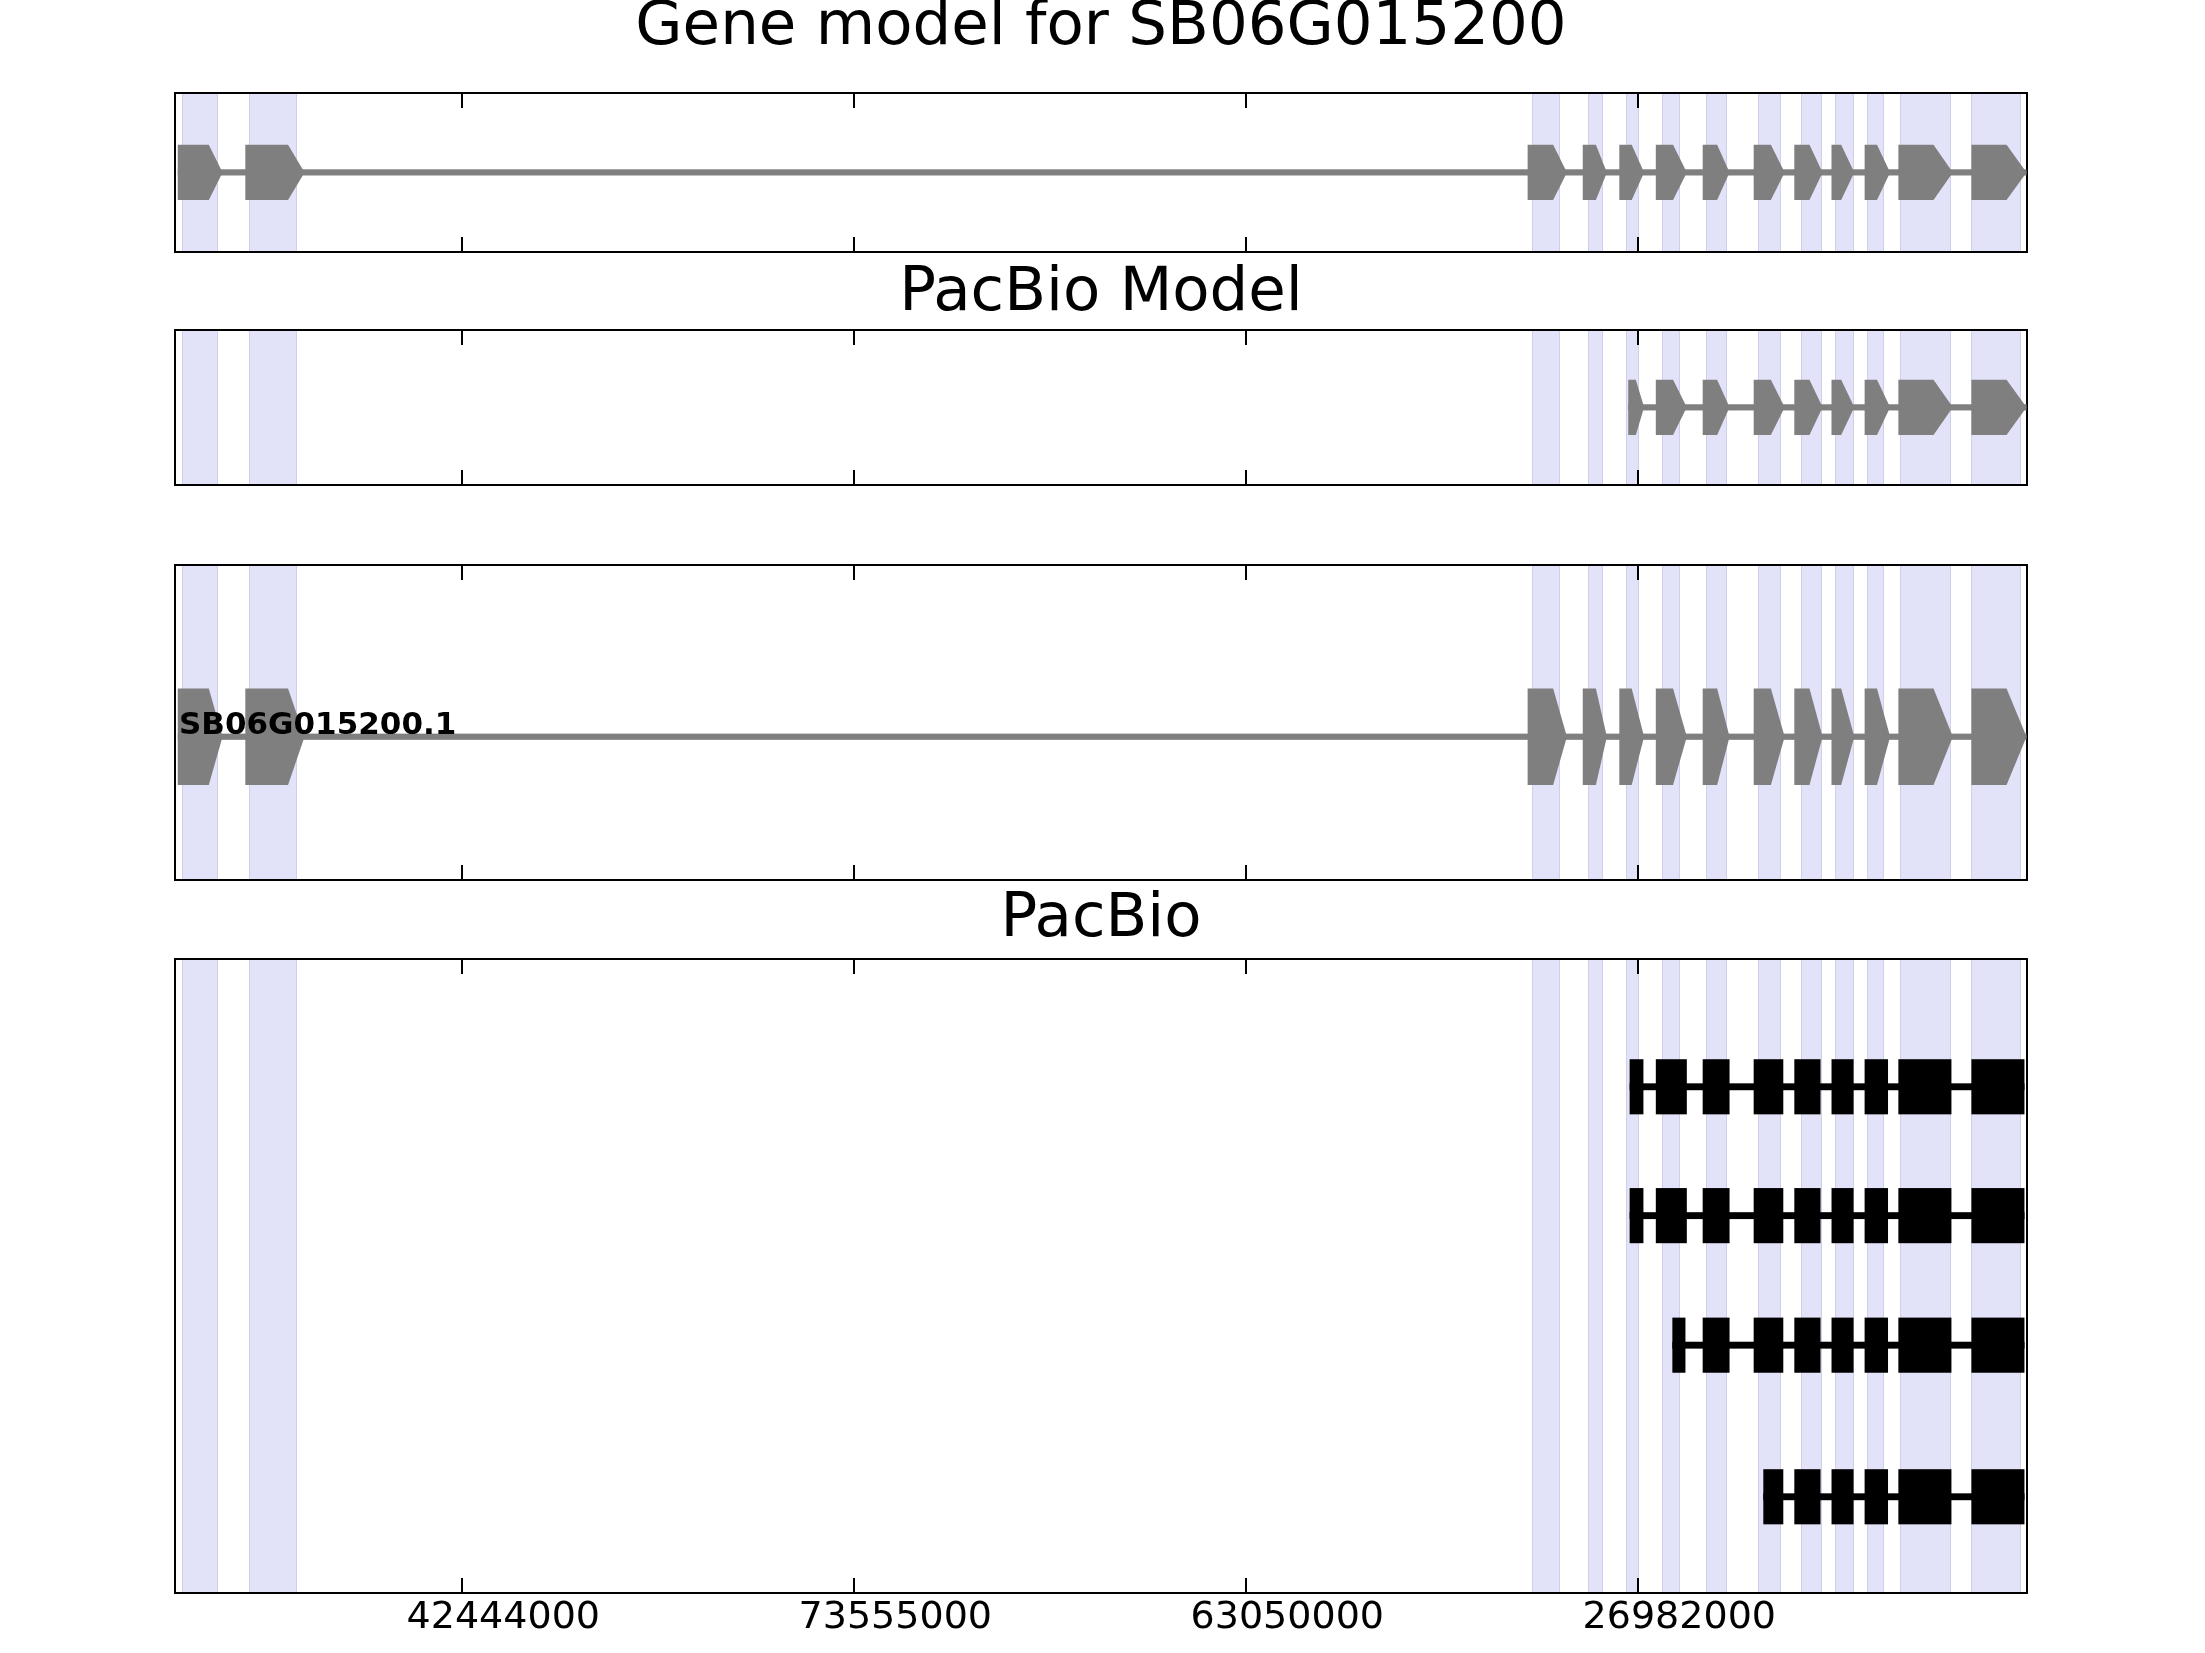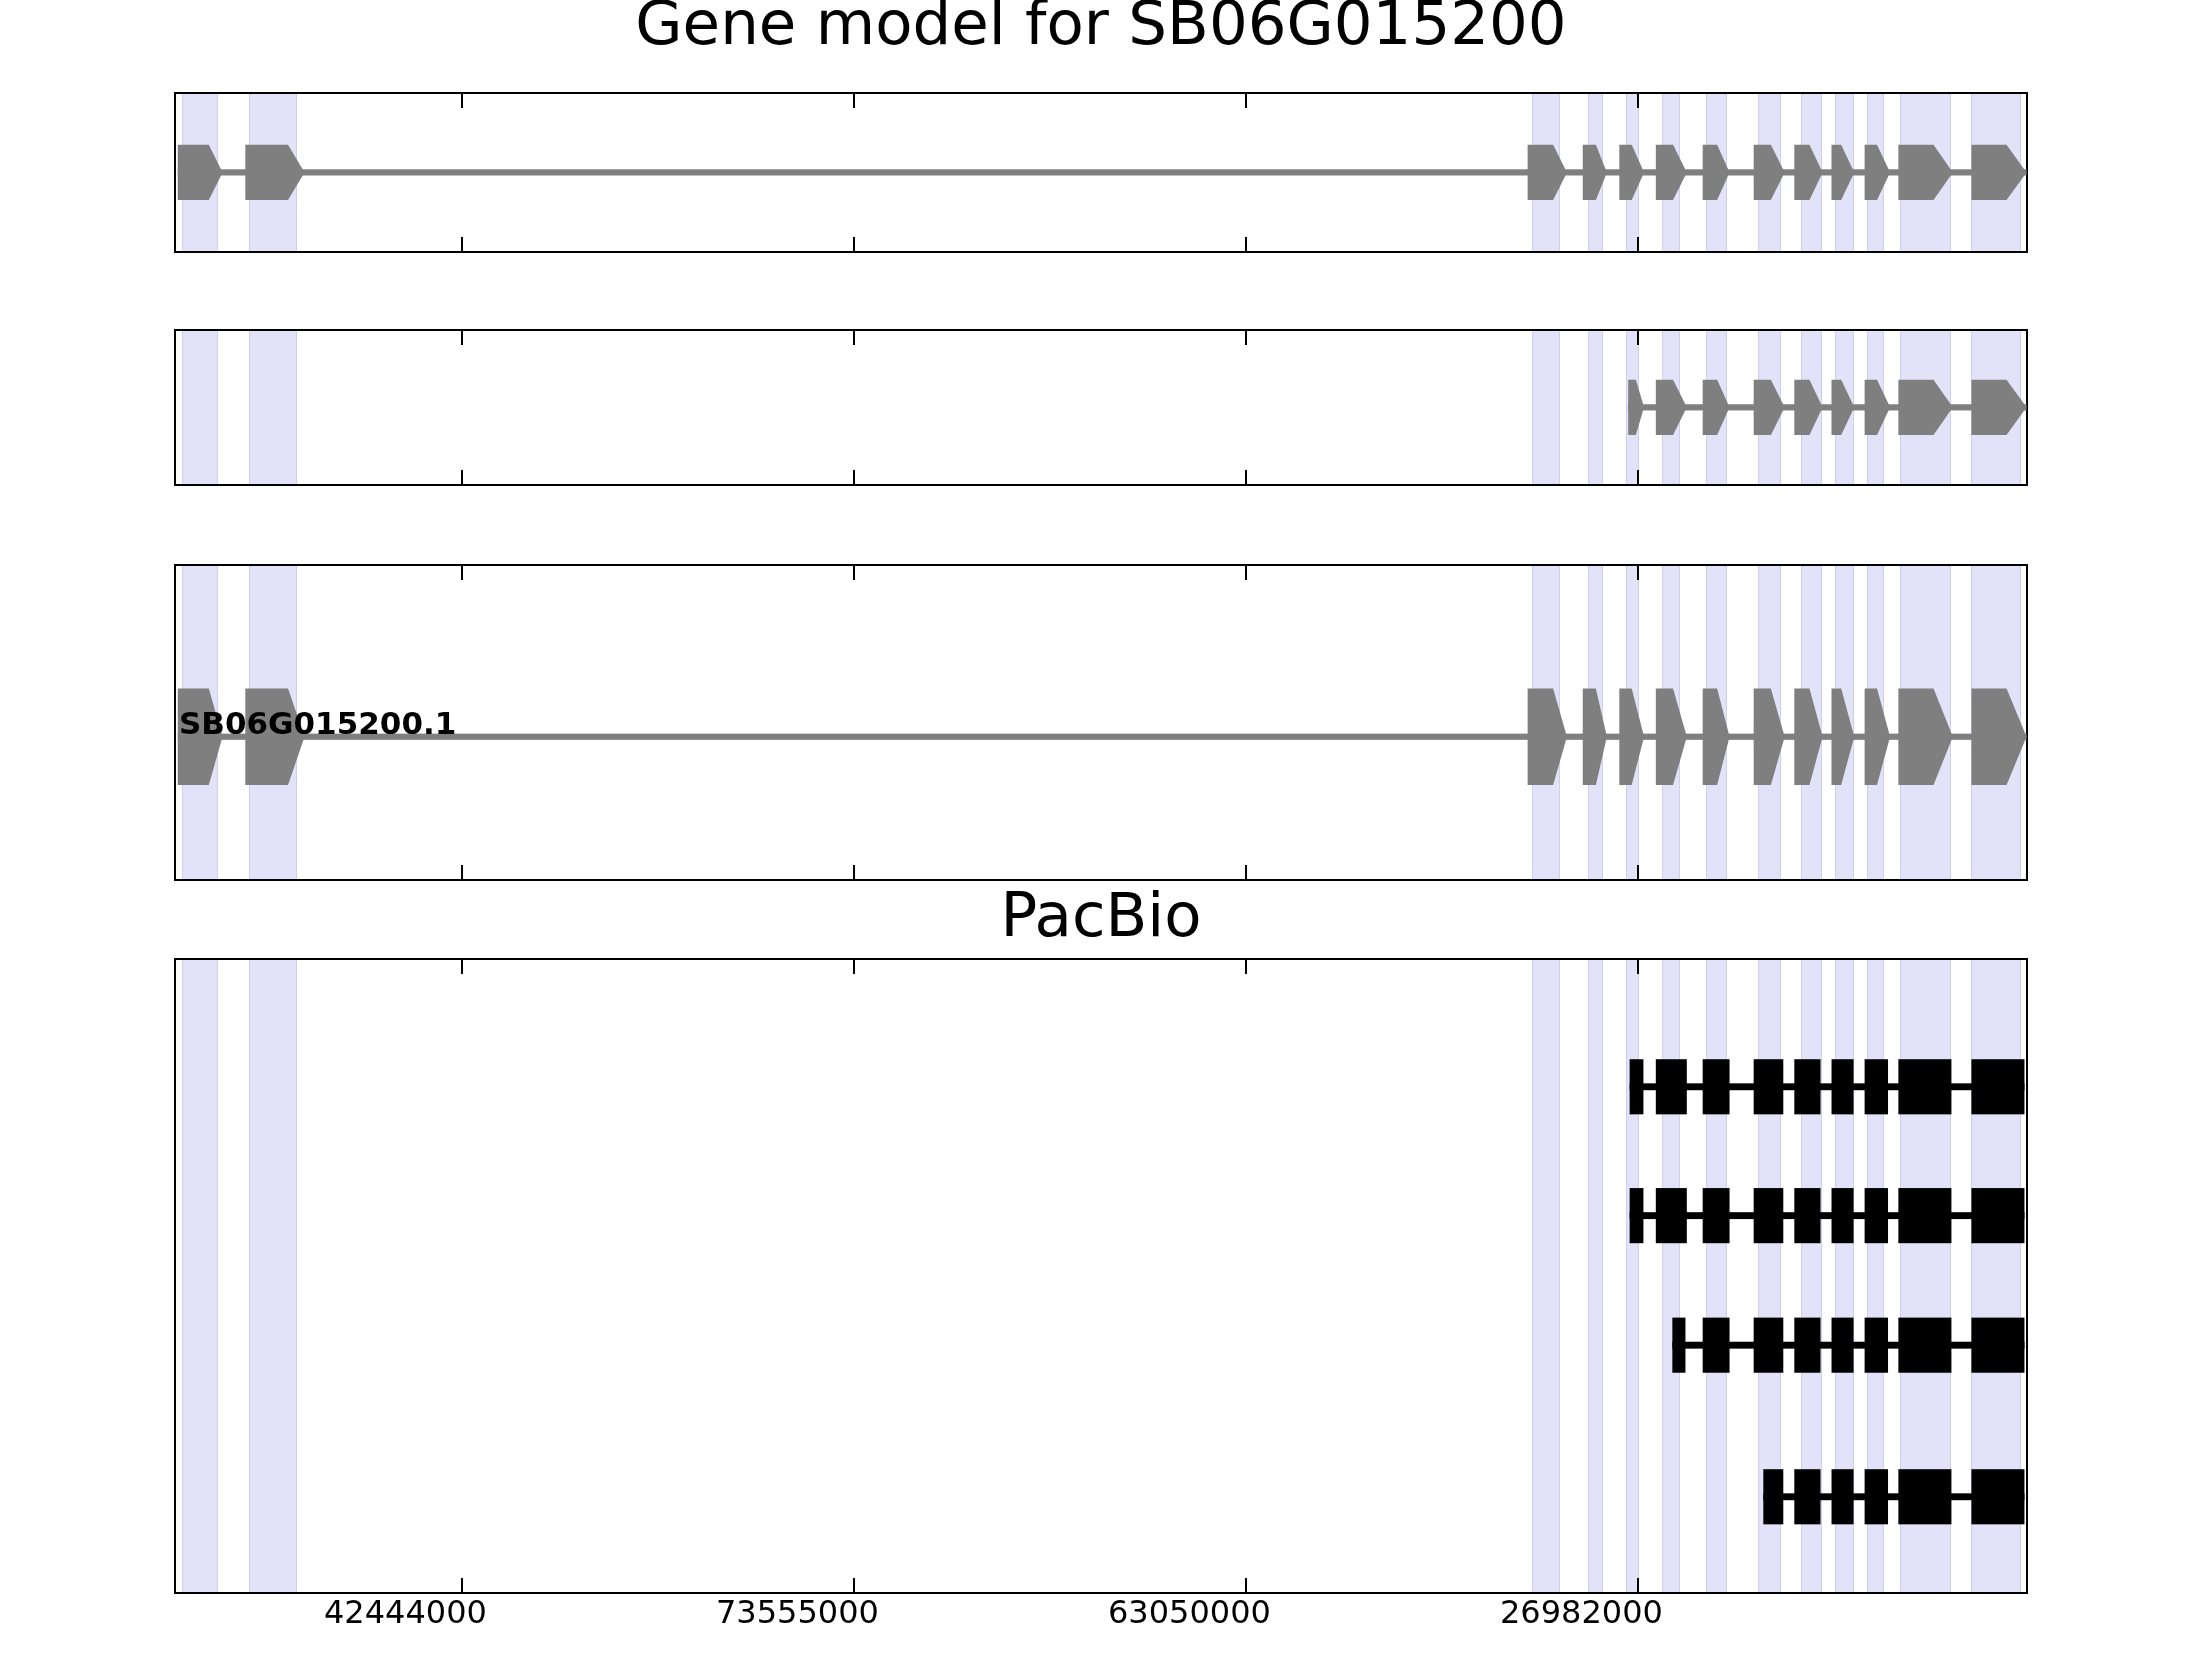--- a/index.html
+++ b/index.html
@@ -7,29 +7,30 @@
        font-family:"DejaVu Sans","Liberation Sans",sans-serif;padding-left:24px;}
   .title{position:absolute;left:174px;width:1854px;text-align:center;color:#000;
          font-size:61px;line-height:1.2;white-space:nowrap;}
   #title-main{top:-13.8px;}
   #title-pacbio{top:252px;}
   #title-isoforms{top:476px;}
   #title-reads{top:878px;}
   .panel{position:absolute;border:2.8px solid #000;box-sizing:border-box;background:transparent;overflow:hidden;}
   .band{position:absolute;top:0;bottom:0;}
   .tick{position:absolute;width:2.1px;background:#000;}
-  .xlabel{position:absolute;top:1593px;width:276px;text-align:left;font-size:32px;line-height:1.2;color:#000;white-space:nowrap;}
+  .xlabel{position:absolute;top:1593px;width:276px;text-align:right;font-size:38px;line-height:1.2;color:#000;white-space:nowrap;}
   #gene-label{position:absolute;left:179px;top:658px;font-size:31px;font-weight:bold;color:#000;line-height:1.2;white-space:nowrap;margin-top:47px;}
   #overlay{position:absolute;left:0;top:0;pointer-events:none;}
 </style>
 </head>
 <body>
 
 <div id="fig">
   <div class="title" id="title-main">Gene model for SB06G015200</div>
+  <div class="title" id="title-pacbio">PacBio Model</div>
   <div class="title" id="title-reads">PacBio</div>
 
   <div id="panels-root">
       <div class="panel" style="left: 174px; top: 92px; width: 1854px; height: 161px;">
         <div class="band" style="left: 6.2px; width: 36px; background: rgb(226, 226, 248); border-left: 1.4px solid rgb(207, 207, 236); border-right: 1.4px solid rgb(207, 207, 236); box-sizing: border-box;"></div>
         <div class="band" style="left: 73px; width: 48px; background: rgb(226, 226, 248); border-left: 1.4px solid rgb(207, 207, 236); border-right: 1.4px solid rgb(207, 207, 236); box-sizing: border-box;"></div>
         <div class="band" style="left: 1356px; width: 28px; background: rgb(226, 226, 248); border-left: 1.4px solid rgb(207, 207, 236); border-right: 1.4px solid rgb(207, 207, 236); box-sizing: border-box;"></div>
         <div class="band" style="left: 1412px; width: 15px; background: rgb(226, 226, 248); border-left: 1.4px solid rgb(207, 207, 236); border-right: 1.4px solid rgb(207, 207, 236); box-sizing: border-box;"></div>
         <div class="band" style="left: 1450px; width: 13px; background: rgb(226, 226, 248); border-left: 1.4px solid rgb(207, 207, 236); border-right: 1.4px solid rgb(207, 207, 236); box-sizing: border-box;"></div>
         <div class="band" style="left: 1486px; width: 18px; background: rgb(226, 226, 248); border-left: 1.4px solid rgb(207, 207, 236); border-right: 1.4px solid rgb(207, 207, 236); box-sizing: border-box;"></div>

